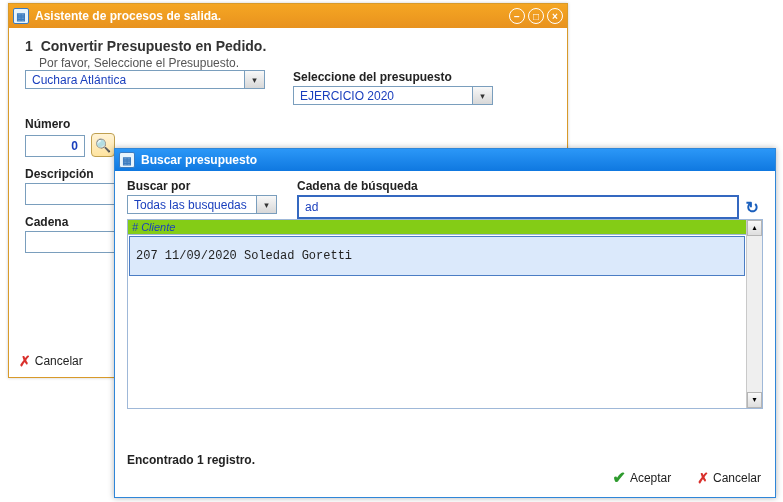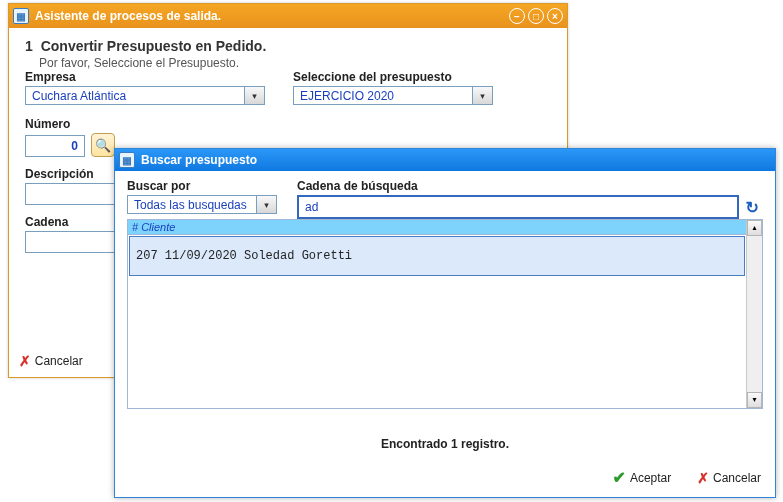--- a/index.html
+++ b/index.html
@@ -118,41 +118,41 @@
     font-weight: bold;
   }
   .results-wrap {
     border: 1px solid #9fb8d8;
     height: 190px;
     position: relative;
     display: flex;
   }
   .results-body { flex:1; position:relative; }
   .results-head {
-    background: #7dd3fc;
+    background: #84cc16;
     border-bottom: 1px solid #9fb8d8;
     padding: 1px 4px;
     color: #1a3fbd; font-style: italic; font-size: 11px;
   }
   .result-row {
     background: #dbe9fb;
     border: 1px solid #4b7dc4;
     padding: 12px 6px;
     font-family: "Courier New", monospace;
     font-size: 12px; color: #222;
     margin: 1px;
   }
   .scrollbar {
     width: 16px; background: #efefef;
     border-left: 1px solid #c9c9c9;
     display:flex; flex-direction:column;
   }
   .sb-btn { height:16px; background: linear-gradient(#fafafa,#dedede); border:1px solid #b5b5b5; font-size:8px; text-align:center; line-height:14px; cursor:pointer;}
   .sb-track { flex:1; }
-  .status-found { text-align:center; font-weight:bold; margin-top:28px; color:#222; }
+  .status-found { font-weight:bold; margin-top:44px; color:#222; }
   .footer-search {
     position:absolute; bottom:10px; right:14px;
     display:flex; gap:26px;
   }
   .btn-txt { display:flex; align-items:center; gap:4px; cursor:pointer; }
   .check-green { color:#2e9b2e; font-size:16px; font-weight:bold; }
 </style>
 </head>
 <body>
 
@@ -168,21 +168,20 @@
   </div>
   <div class="body">
     <div class="step-heading">
       <span class="step-num">1</span>
       <span>Convertir Presupuesto en Pedido.</span>
     </div>
     <div class="step-sub">Por favor, Seleccione el Presupuesto.</div>
 
     <div class="row">
       <div class="field" style="width:240px">
-        <label>Empresa</label>
         <div class="combo">
           <span>Cuchara Atlántica</span>
           <div class="chev">▾</div>
         </div>
       </div>
       <div class="field" style="width:200px">
         <label>Seleccione del presupuesto</label>
         <div class="combo">
           <span>EJERCICIO 2020</span>
           <div class="chev">▾</div>

